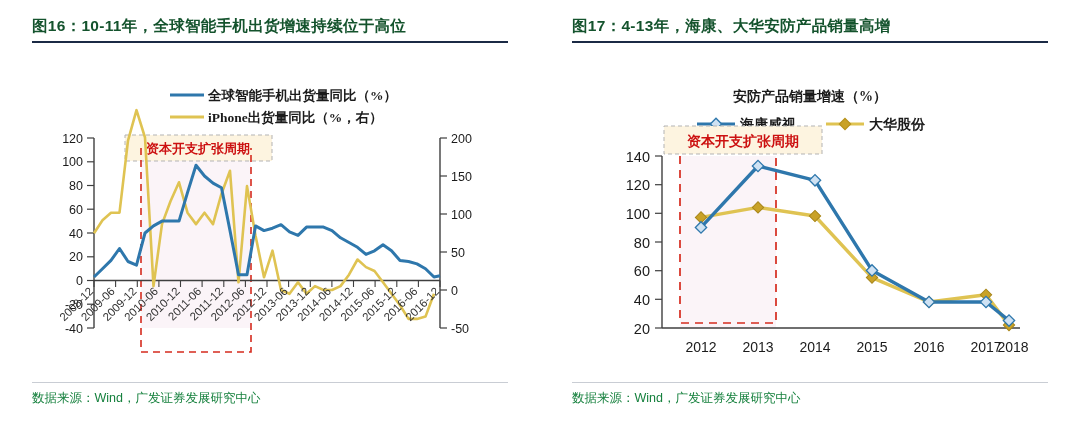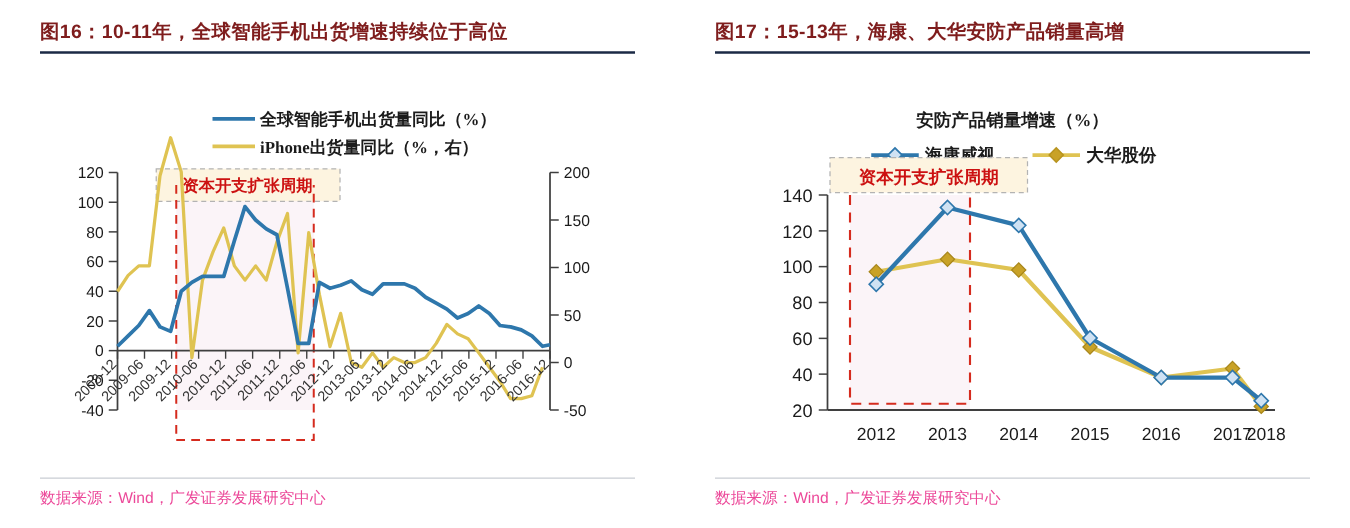--- a/index.html
+++ b/index.html
@@ -12,34 +12,34 @@
   }
   .page { display:flex; width:1080px; height:422px; }
   .panel { position:relative; width:540px; height:422px; }
 
   .panel-inner { position:absolute; left:32px; top:14px; width:476px; }
 
   .fig-title {
     font-family:"Liberation Sans","DejaVu Sans",sans-serif;
     font-weight:bold;
     font-size:15.5px;
-    color:#7f1d1d;
+    color:#14532d;
     letter-spacing:0.3px;
     white-space:nowrap;
     line-height:1.5;
   }
   .title-rule { margin-top:4px; border-top:2px solid #1b2a45; width:476px; }
 
   .chart-area { position:relative; width:476px; height:300px;margin-top:33px; }
 
   .src-rule { border-top:1px solid #c9cdd4; width:476px; margin-top:6px; }
   .src-text {
     margin-top:7px;
     font-size:12.5px;
-    color:#ec4899;
+    color:#15803d;
     font-family:"Liberation Serif","DejaVu Serif",serif;
     white-space:nowrap;
   }
   .src-text .wind { font-family:"Liberation Sans","DejaVu Sans",sans-serif; }
 
   svg text { font-family:"Liberation Sans","DejaVu Sans",sans-serif; }
   .tick-lbl { font-size:12.5px; fill:#1b1b1b; }
   .xtick-lbl { font-size:11.5px; fill:#333333; }
   .xtick-lbl2 { font-size:14px; fill:#1b1b1b; }
   .annot-box-text {
@@ -166,21 +166,21 @@
         </svg>
       </div>
 
       <div class="src-rule"></div>
       <div class="src-text"><span>数据来源：</span><span class="wind">Wind</span><span>，广发证券发展研究中心</span></div>
     </div>
   </div>
 
   <div class="panel">
     <div class="panel-inner">
-      <div class="fig-title">图17：15-13年，海康、大华安防产品销量高增</div>
+      <div class="fig-title">图17：4-13年，海康、大华安防产品销量高增</div>
       <div class="title-rule"></div>
 
       <div class="chart-area">
         <svg width="476" height="300" viewBox="0 0 476 300">
 
           <text x="238" y="25" text-anchor="middle" style="font-family:'Liberation Serif',serif;font-weight:bold;font-size:14px;fill:#1b1b1b">安防产品销量增速（%）</text>
 
           <g>
             <line x1="125" y1="48" x2="163" y2="48" stroke="#2E77AC" stroke-width="3"></line>
             <rect x="140" y="44" width="8" height="8" transform="rotate(45 144 48)" fill="#cfe2f3" stroke="#2E77AC" stroke-width="1.4"></rect>

